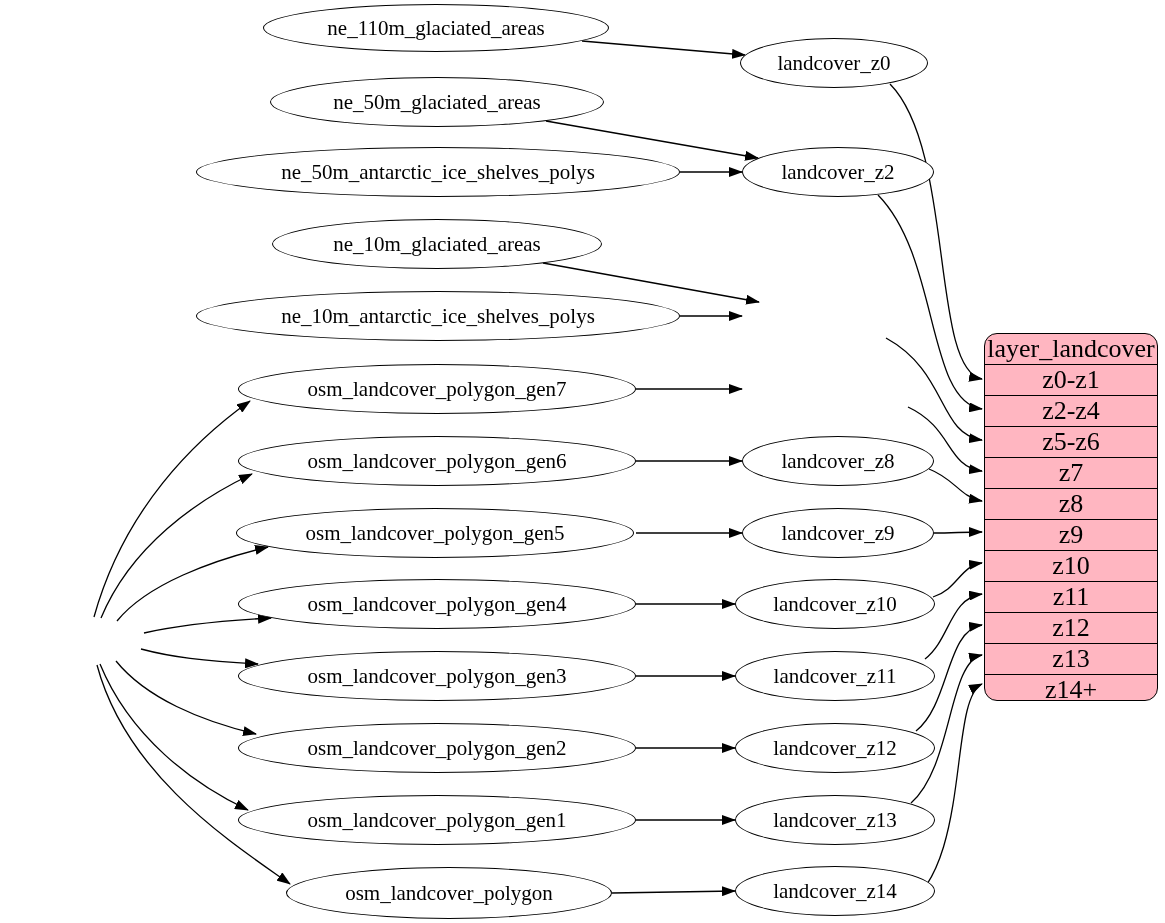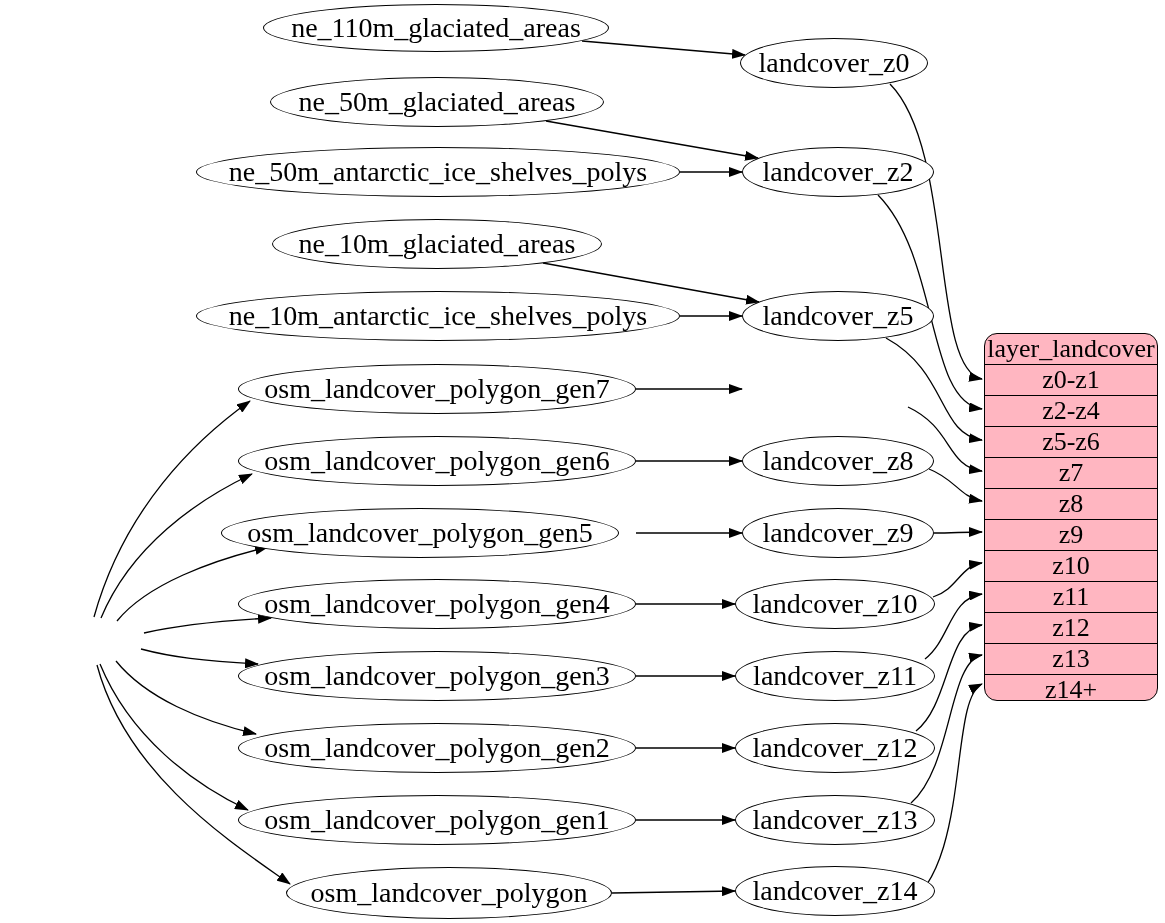--- a/index.html
+++ b/index.html
@@ -10,21 +10,21 @@
   }
   #canvas{position:relative;width:1165px;height:923px;}
   #edges{position:absolute;left:0;top:0;width:1165px;height:923px;}
   .edge{fill:none;stroke:#000;stroke-width:1.3px;}
   .node{
     position:absolute;
     border:1.4px solid #000;
     border-radius:50%;
     background:#fff;
     display:flex;align-items:center;justify-content:center;
-    font-size:28px;line-height:1;white-space:nowrap;
+    font-size:21px;line-height:1;white-space:nowrap;
     box-sizing:border-box;
   }
   .tbl{
     position:absolute;left:984px;top:333px;width:174px;height:368px;
     border:1.4px solid #000;border-radius:13px;
     display:flex;flex-direction:column;overflow:hidden;
     box-sizing:border-box;font-size:26px;
   }
   .tbl-cell{
     flex:1;display:flex;align-items:center;justify-content:center;
@@ -77,30 +77,29 @@
       <path d="M903,908 C972,868 948,700 982,684" class="edge" stroke="#000000" marker-end="url(#arrow)"></path>
     </svg>
 
   <div class="node" style="left:263px;top:4px;   width:346px; height:48px;">ne_110m_glaciated_areas</div>
   <div class="node" style="left:270px;top:77px;  width:334px; height:50px;">ne_50m_glaciated_areas</div>
   <div class="node" style="left:196px;top:147px; width:484px; height:50px;">ne_50m_antarctic_ice_shelves_polys</div>
   <div class="node" style="left:272px;top:219px; width:330px; height:50px;">ne_10m_glaciated_areas</div>
   <div class="node" style="left:196px;top:291px; width:484px; height:50px;">ne_10m_antarctic_ice_shelves_polys</div>
   <div class="node" style="left:238px;top:364px; width:398px; height:50px;">osm_landcover_polygon_gen7</div>
   <div class="node" style="left:238px;top:436px; width:398px; height:50px;">osm_landcover_polygon_gen6</div>
-  <div class="node" style="left:221px;top:508px; width:398px; height:50px;">osm_landcover_polygon_gen5</div>
+  <div class="node" style="left:236px;top:508px; width:398px; height:50px;">osm_landcover_polygon_gen5</div>
   <div class="node" style="left:238px;top:579px; width:398px; height:50px;">osm_landcover_polygon_gen4</div>
   <div class="node" style="left:238px;top:651px; width:398px; height:50px;">osm_landcover_polygon_gen3</div>
   <div class="node" style="left:238px;top:723px; width:398px; height:50px;">osm_landcover_polygon_gen2</div>
   <div class="node" style="left:238px;top:795px; width:398px; height:50px;">osm_landcover_polygon_gen1</div>
   <div class="node" style="left:286px;top:867px; width:326px; height:52px;">osm_landcover_polygon</div>
 
   <div class="node" style="left:740px;top:38px;  width:188px; height:50px;">landcover_z0</div>
   <div class="node" style="left:742px;top:147px; width:192px; height:50px;">landcover_z2</div>
-  <div class="node" style="left:742px;top:291px; width:192px; height:50px;">landcover_z5</div>
   <div class="node" style="left:742px;top:436px; width:192px; height:50px;">landcover_z8</div>
   <div class="node" style="left:742px;top:508px; width:192px; height:50px;">landcover_z9</div>
   <div class="node" style="left:735px;top:579px; width:200px; height:50px;">landcover_z10</div>
   <div class="node" style="left:735px;top:651px; width:200px; height:50px;">landcover_z11</div>
   <div class="node" style="left:735px;top:723px; width:200px; height:50px;">landcover_z12</div>
   <div class="node" style="left:735px;top:795px; width:200px; height:50px;text-align:center;">landcover_z13</div>
   <div class="node" style="left:735px;top:866px; width:200px; height:50px;">landcover_z14</div>
 
   <div class="tbl" id="layer-table" style="background: rgb(255, 182, 193);">
     <div class="tbl-cell">layer_landcover</div>

